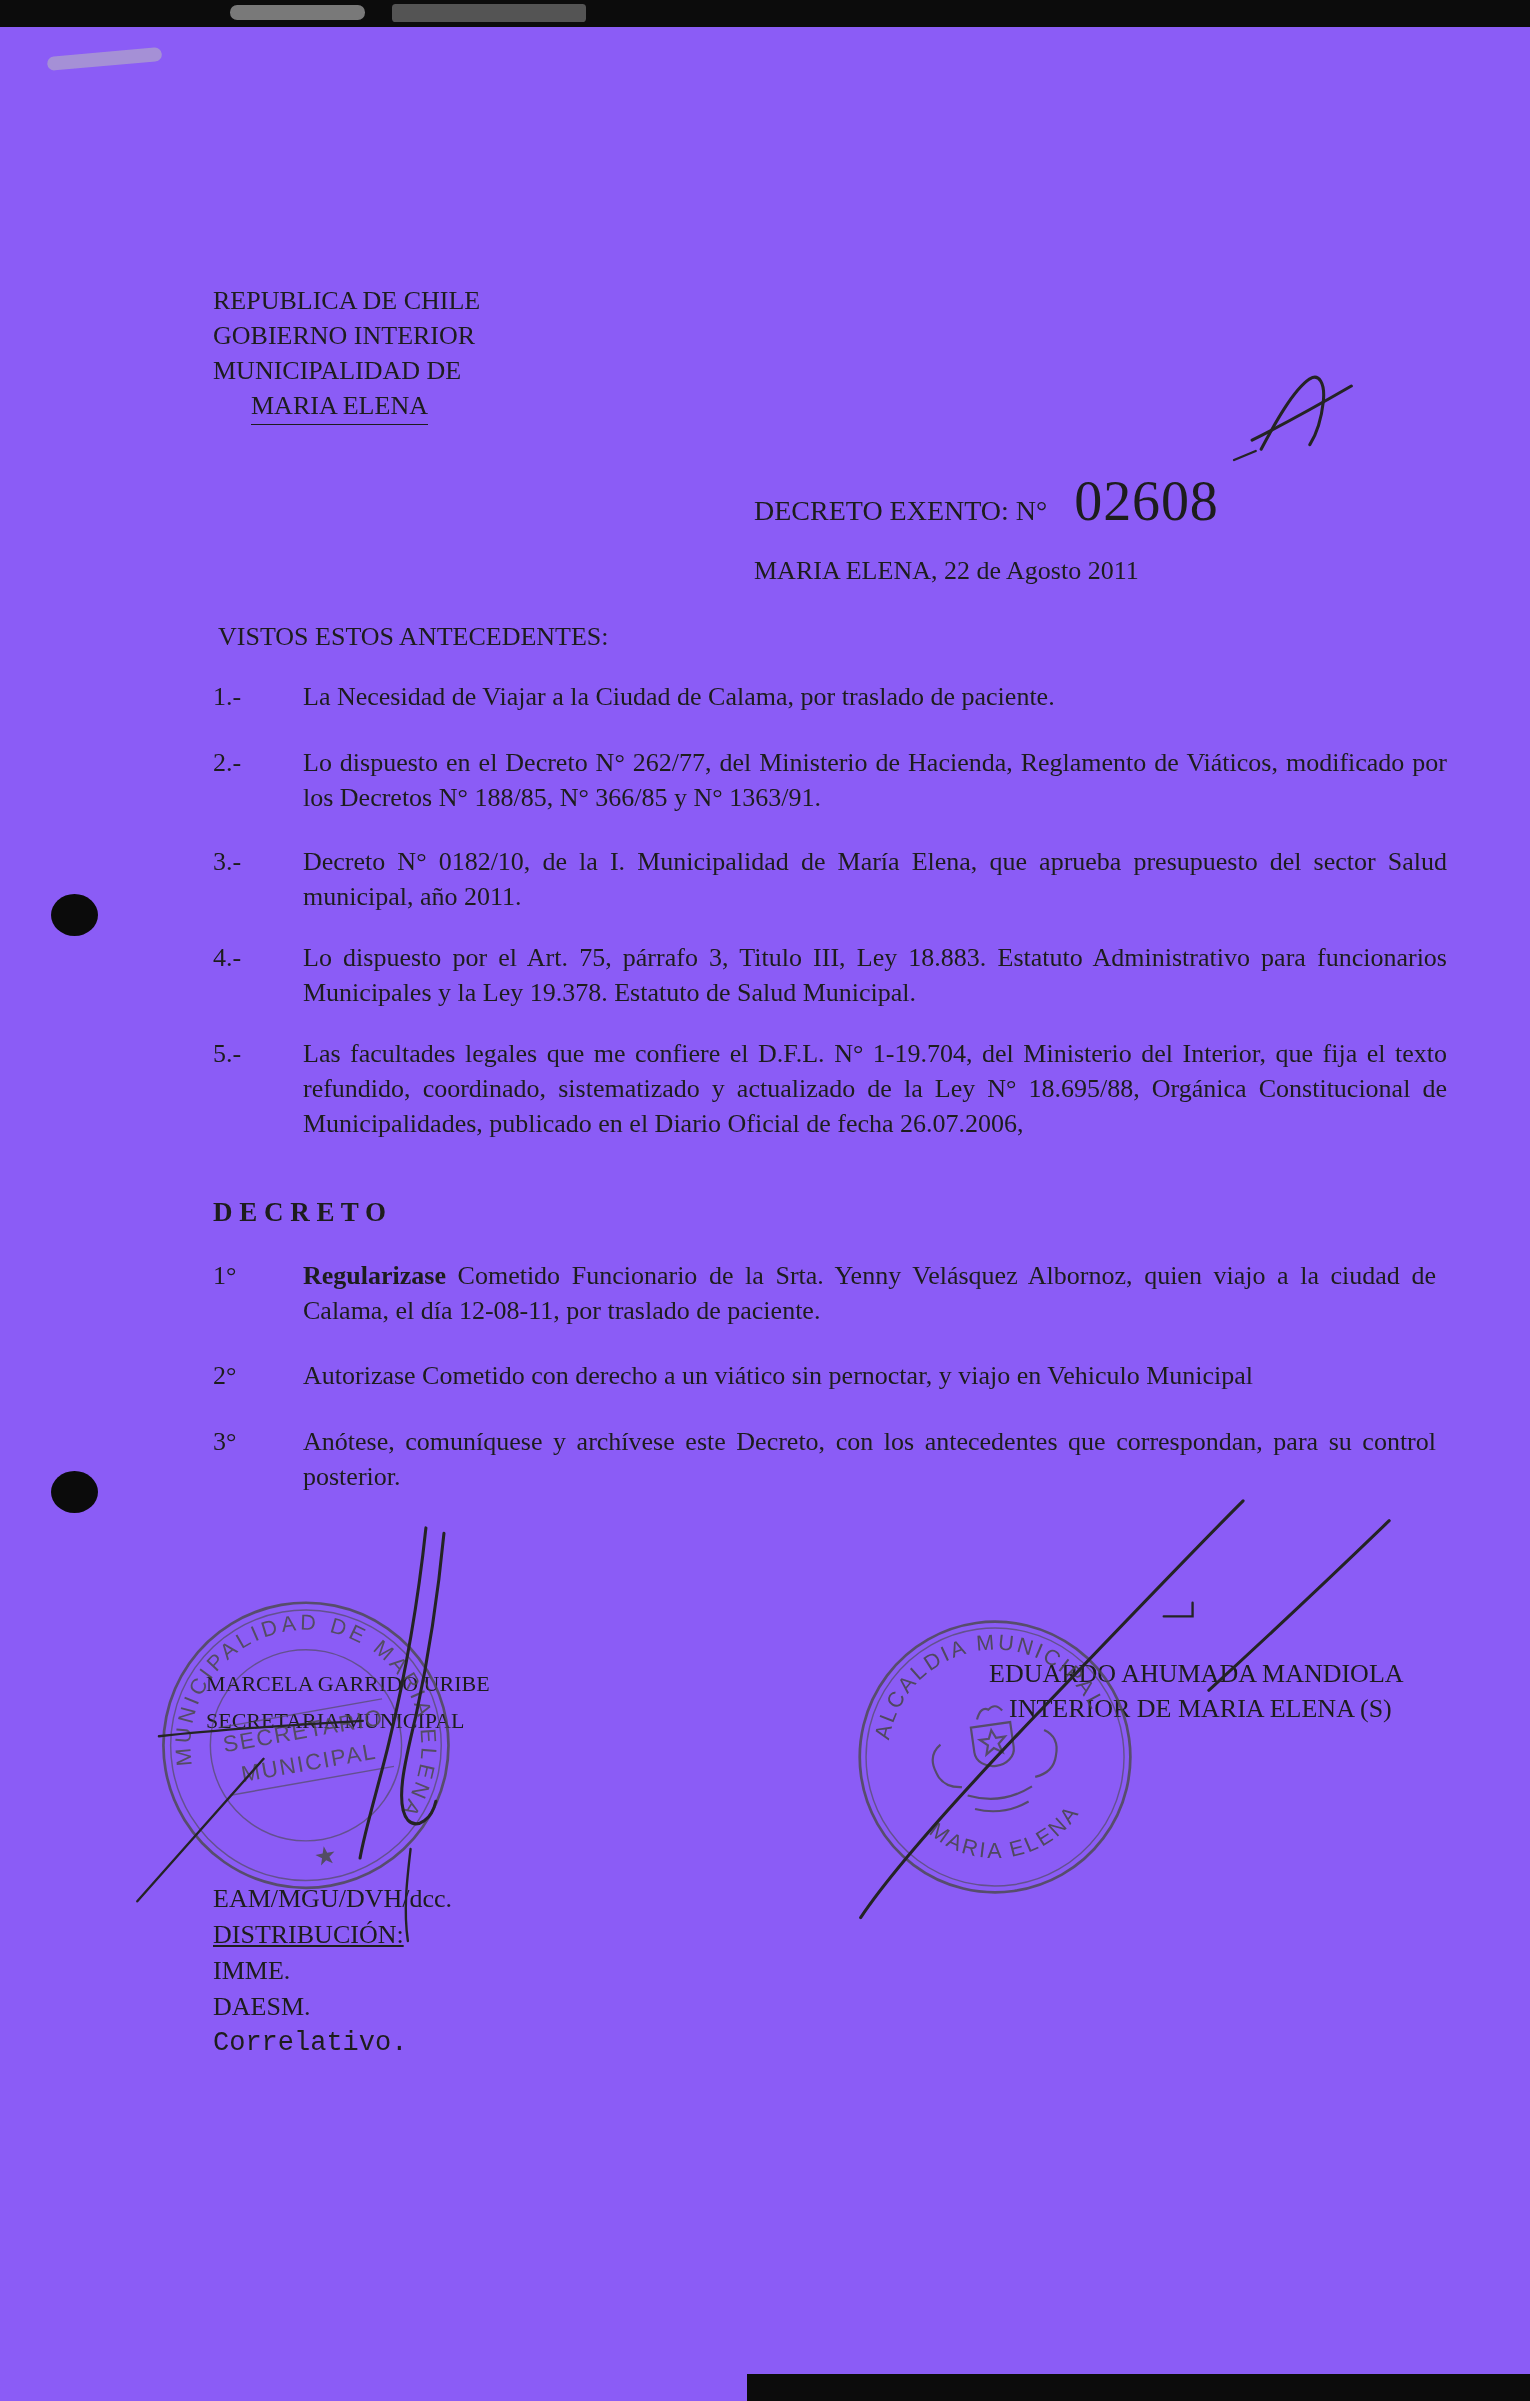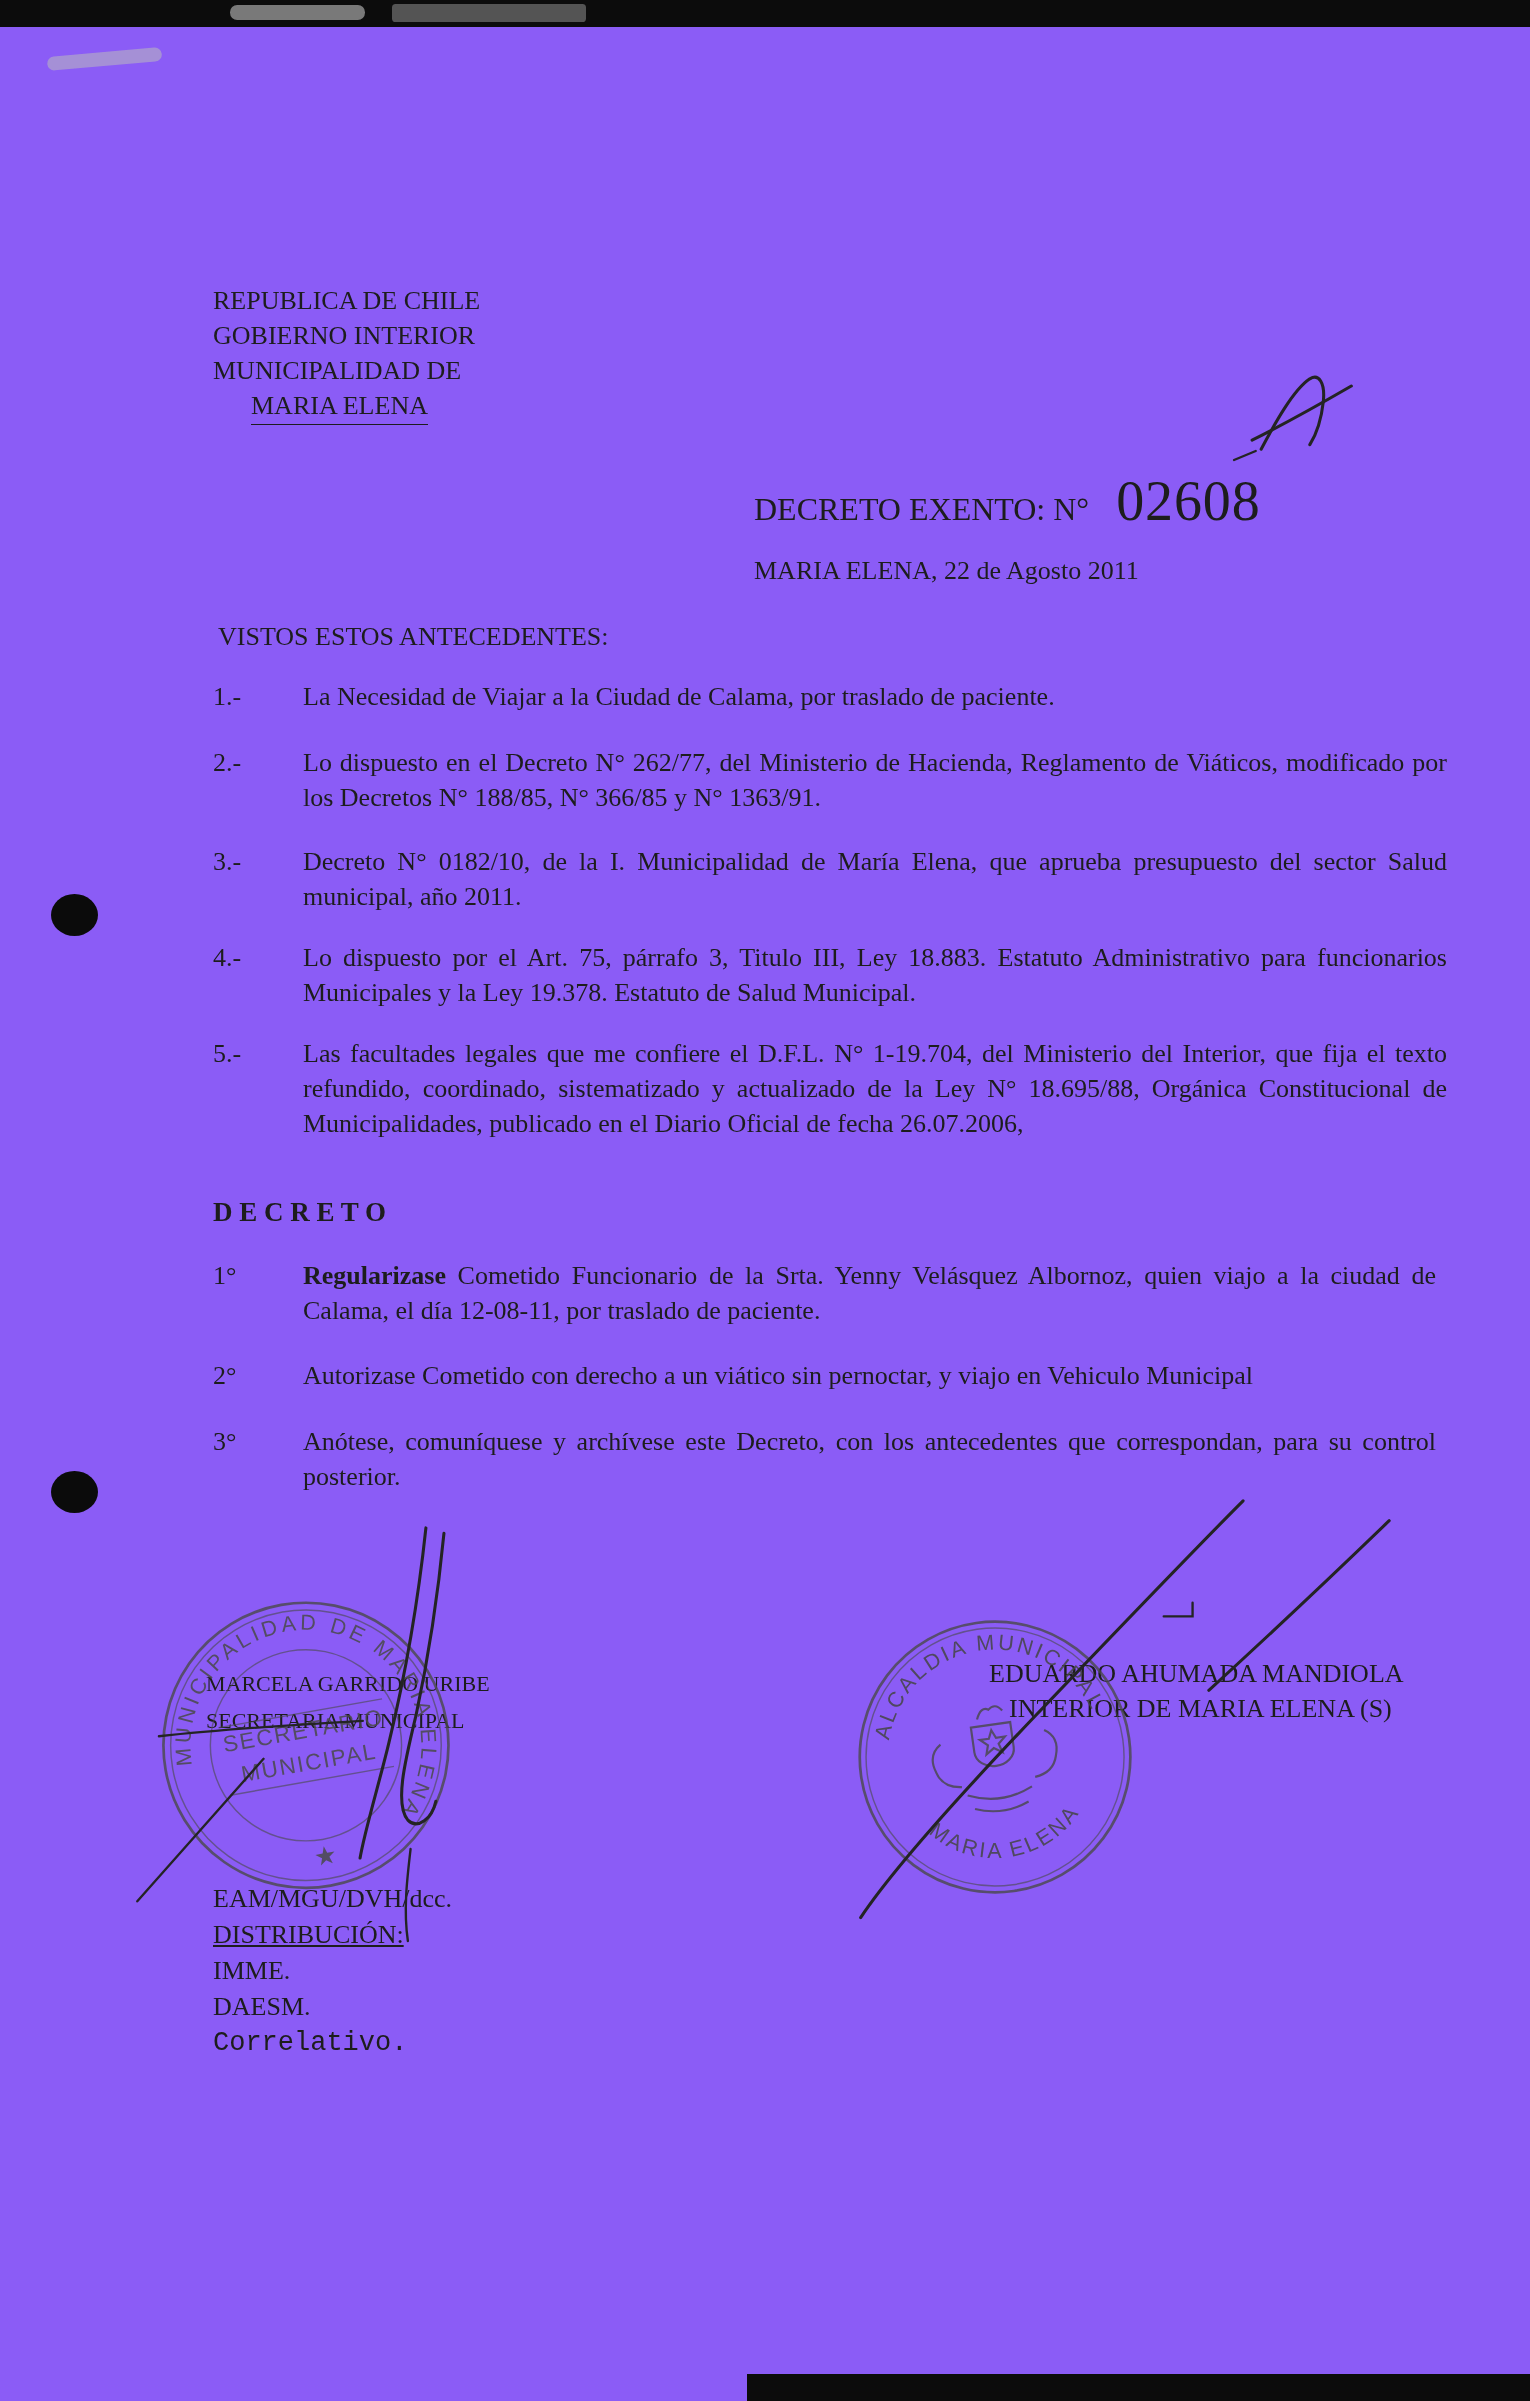--- a/index.html
+++ b/index.html
@@ -22,21 +22,21 @@
   .punch { position:absolute; width:47px; height:42px; background:#0b0b0b; border-radius:50%; }
   .punch1 { left:51px; top:894px; }
   .punch2 { left:51px; top:1471px; }
 
   
   .letterhead { position:absolute; left:213px; top:283px; font-size:26px; line-height:35px; }
   .lh-underline { display:inline-block; border-bottom:1.8px solid #1d1d1d; margin-left:38px; padding-bottom:0.9px; }
 
   
   .decree-row { position:absolute; left:754px; top:469px; display:flex; align-items:baseline; gap:27px; }
-  .decree-label { font-size:32px; }
+  .decree-label { font-size:28px; }
   .decree-number { font-size:56px; letter-spacing:0.9px;text-align:center; }
   .place-date { position:absolute; left:754px; top:556px; font-size:26px; }
 
   
   .vistos-title { position:absolute; left:218px; top:622px; font-size:26px; }
   .item { position:absolute; left:213px; width:1234px; font-size:26px; line-height:35px; }
   .item-num { position:absolute; left:0; top:0; }
   .item-text { margin-left:90px; text-align:justify; }
 
   

